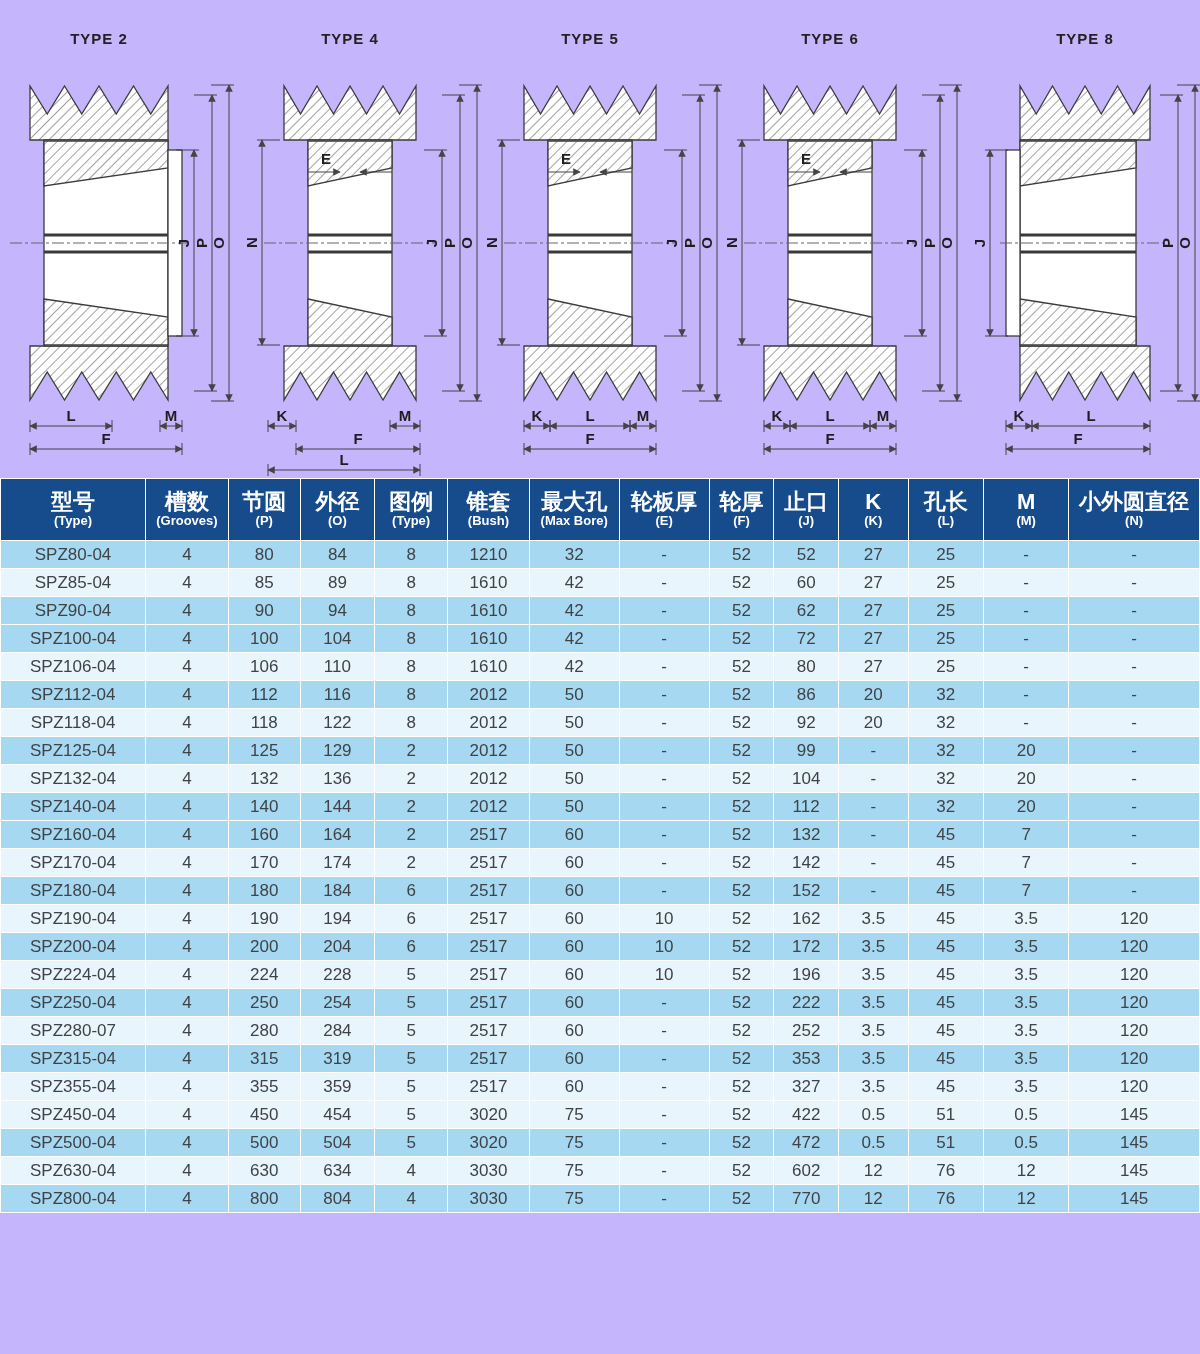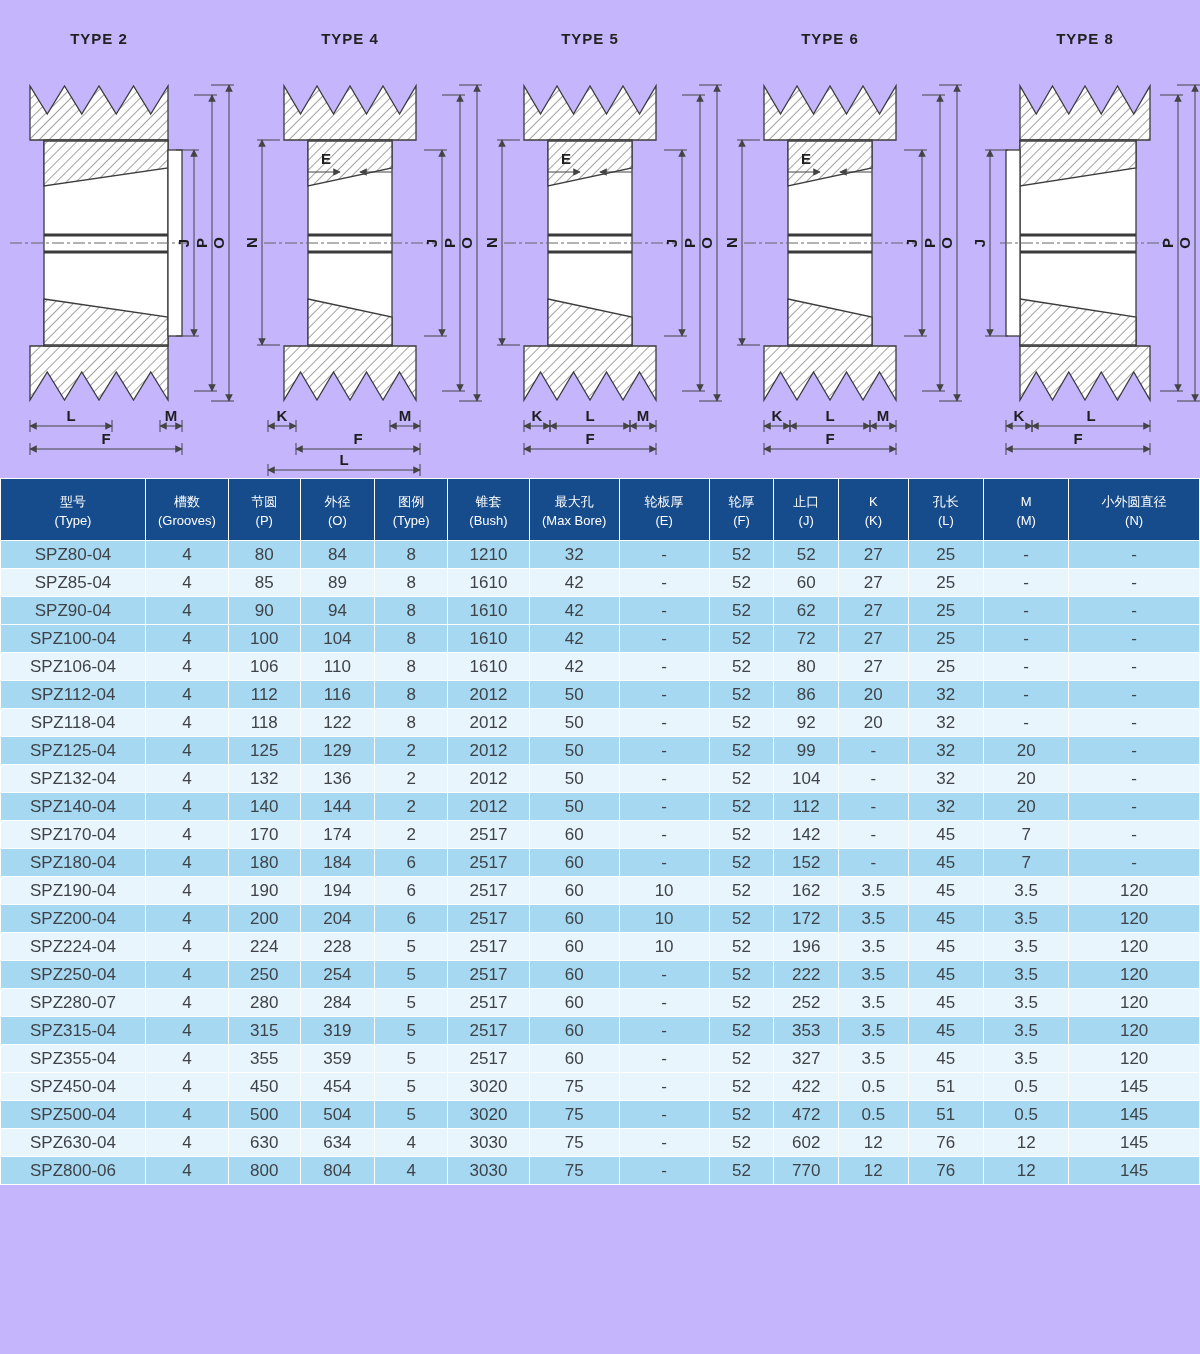--- a/index.html
+++ b/index.html
@@ -13,22 +13,22 @@
   .thin{stroke:#444;stroke-width:1;}
   .center{stroke:#666;stroke-width:1;stroke-dasharray:12 3 3 3;}
   .bore{stroke:#3a3a3a;stroke-width:3;}
   .dimlabel{font:bold 15px "Liberation Sans",sans-serif;fill:#1e1e1e;}
   .title{font:bold 15px "Liberation Sans",sans-serif;fill:#222;letter-spacing:1px;}
   
   .tblwrap{width:1200px;}
   table.spec{width:1200px;border-collapse:collapse;table-layout:fixed;}
   table.spec th{background:#164b8c;color:#fff;border:1.5px solid #fff;
     padding:4px 0;height:53px;vertical-align:middle;}
-  .th-zh{display:block;font-size:13px;font-weight:normal;line-height:22px;}
-  .th-en{display:block;font-size:13px;font-weight:normal;line-height:16px;}
+  .th-zh{display:block;font-size:22px;font-weight:bold;line-height:22px;}
+  .th-en{display:block;font-size:13px;font-weight:bold;line-height:16px;}
   table.spec td{border:1.5px solid #fff;text-align:center;font-size:17px;
     color:#3f4347;height:27px;padding:0;}
   table.spec tr.alt td{background:#a6d8f2;}
   table.spec tr.lite td{background:#e9f5fd;}
 </style>
 </head>
 <body>
 
 <div class="page">
 
@@ -487,20 +487,36 @@
             <td>2012</td>
             <td>50</td>
             <td>-</td>
             <td>52</td>
             <td>112</td>
             <td>-</td>
             <td>32</td>
             <td>20</td>
             <td>-</td>
           </tr>
+          <tr class="alt">
+            <td>SPZ160-04</td>
+            <td>4</td>
+            <td>160</td>
+            <td>164</td>
+            <td>2</td>
+            <td>2517</td>
+            <td>60</td>
+            <td>-</td>
+            <td>52</td>
+            <td>132</td>
+            <td>-</td>
+            <td>45</td>
+            <td>7</td>
+            <td>-</td>
+          </tr>
           <tr class="lite">
             <td>SPZ170-04</td>
             <td>4</td>
             <td>170</td>
             <td>174</td>
             <td>2</td>
             <td>2517</td>
             <td>60</td>
             <td>-</td>
             <td>52</td>
@@ -680,21 +696,21 @@
             <td>75</td>
             <td>-</td>
             <td>52</td>
             <td>602</td>
             <td>12</td>
             <td>76</td>
             <td>12</td>
             <td>145</td>
           </tr>
           <tr class="alt">
-            <td>SPZ800-06</td>
+            <td>SPZ800-04</td>
             <td>4</td>
             <td>800</td>
             <td>804</td>
             <td>4</td>
             <td>3030</td>
             <td>75</td>
             <td>-</td>
             <td>52</td>
             <td>770</td>
             <td>12</td>

